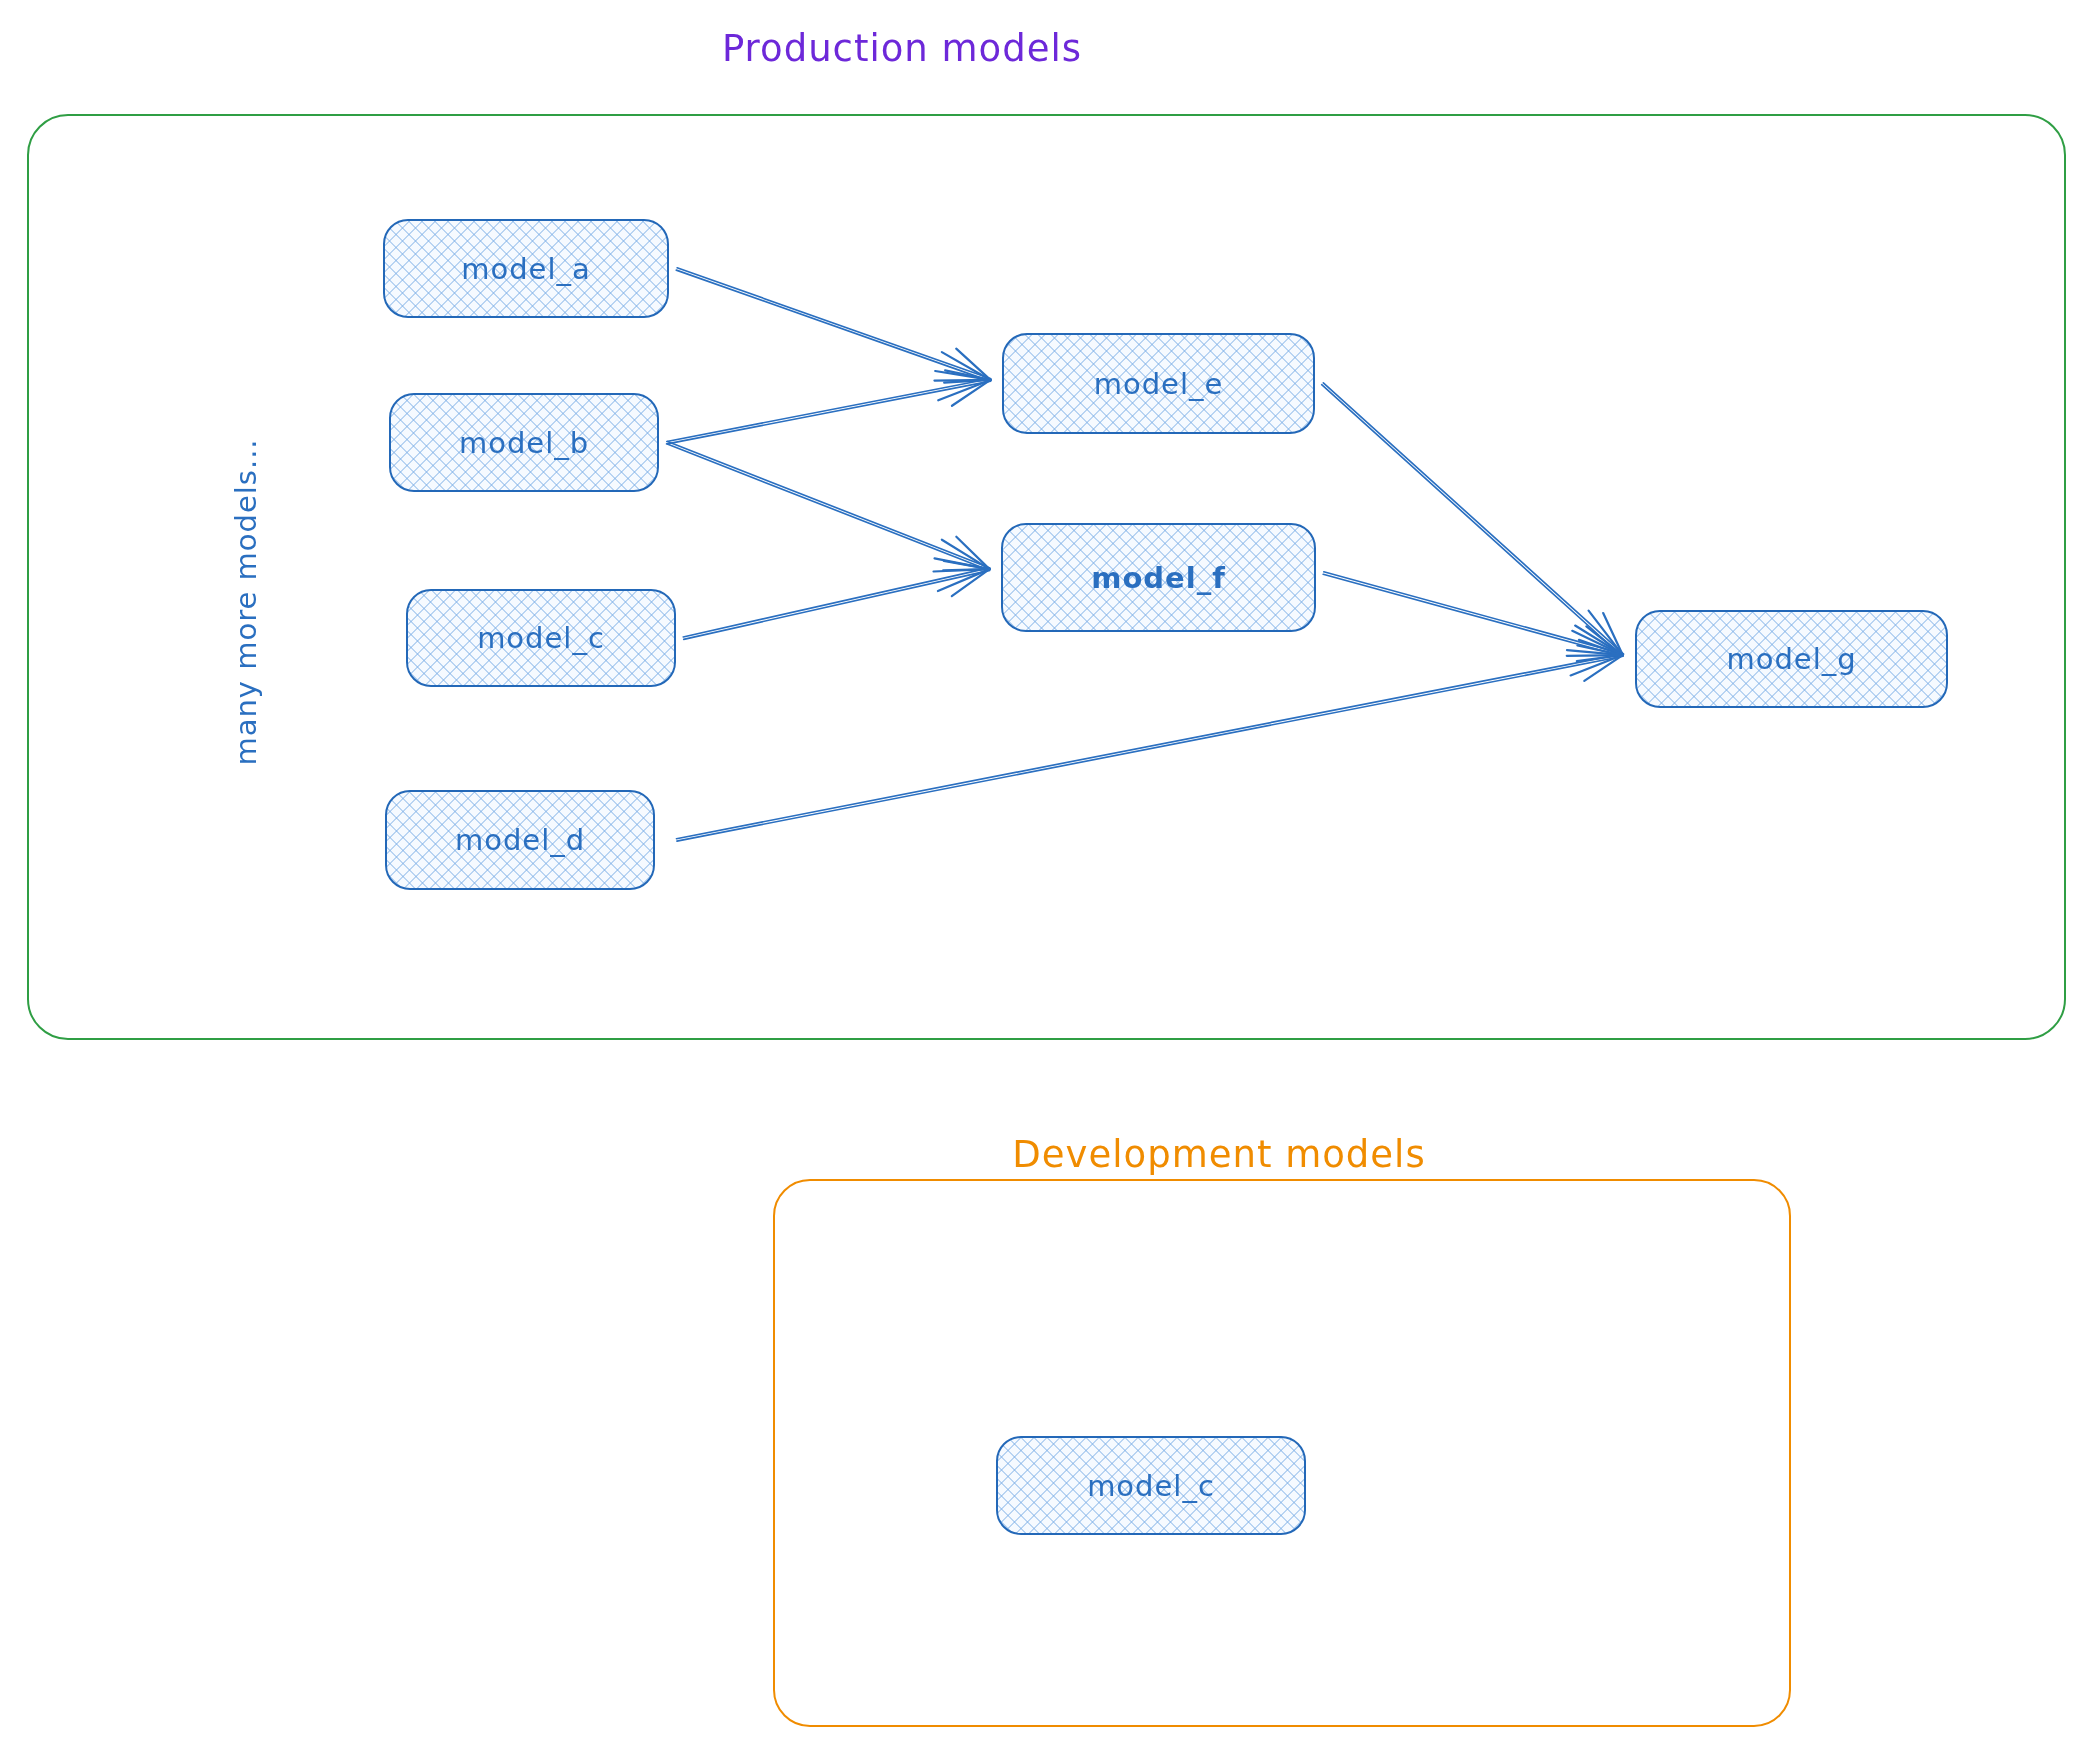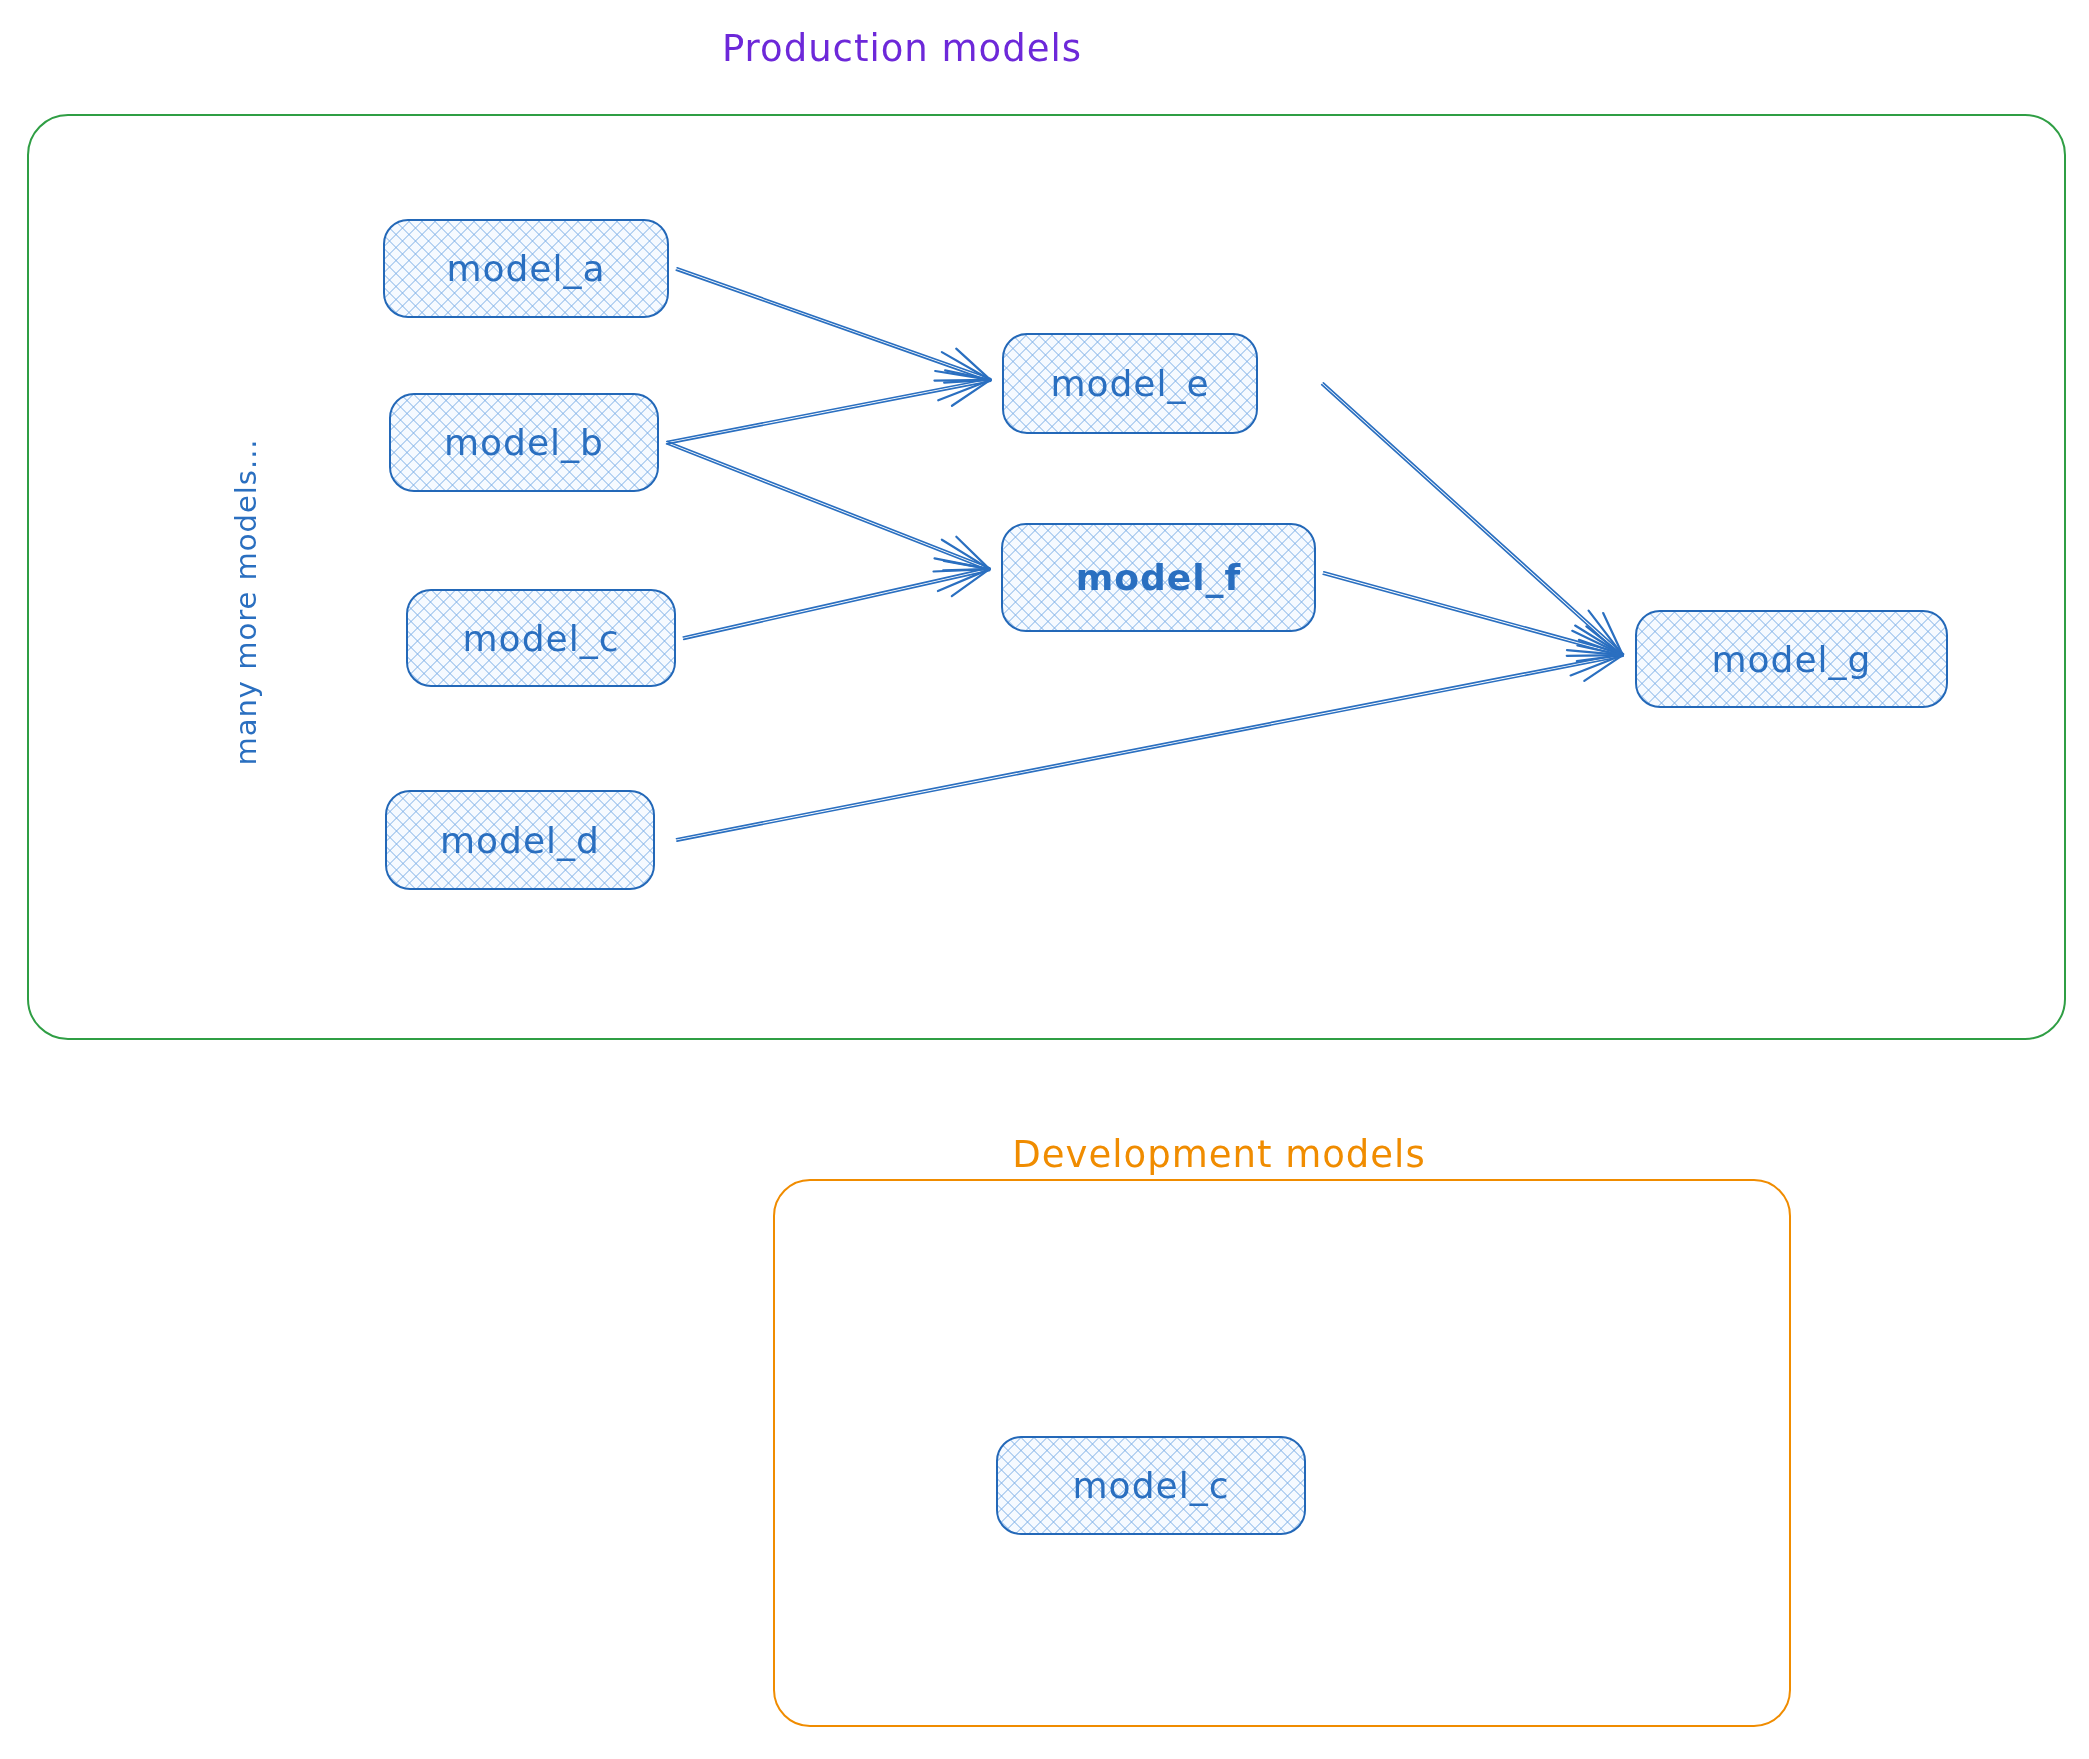--- a/index.html
+++ b/index.html
@@ -54,21 +54,21 @@
     background-color: #f6faff;
     background-image:
       repeating-linear-gradient(45deg,  rgba(125,175,230,0.50) 0px, rgba(125,175,230,0.50) 1.5px, transparent 1.5px, transparent 9.2px),
       repeating-linear-gradient(-45deg, rgba(125,175,230,0.50) 0px, rgba(125,175,230,0.50) 1.5px, transparent 1.5px, transparent 9.2px);
     display: flex;
     align-items: center;
     justify-content: center;
   }
   .node-label {
     color: #2a6fc0;
-    font-size: 36px;
+    font-size: 29px;
     letter-spacing: 1px;
   }
   #edges {
     position: absolute;
     left: 0; top: 0;
     pointer-events: none;
   }
 </style>
 </head>
 <body>
@@ -135,21 +135,21 @@
   </div>
   <div class="node" style="left: 389px; top: 393px; width: 270px; height: 99px;">
     <span class="node-label">model_b</span>
   </div>
   <div class="node" style="left: 406px; top: 589px; width: 270px; height: 98px;">
     <span class="node-label">model_c</span>
   </div>
   <div class="node" style="left: 385px; top: 790px; width: 270px; height: 100px;">
     <span class="node-label">model_d</span>
   </div>
-  <div class="node" style="left: 1002px; top: 333px; width: 256px; height: 101px;">
+  <div class="node" style="left: 1002px; top: 333px; width: 313px; height: 101px;">
     <span class="node-label">model_e</span>
   </div>
   <div class="node" style="left: 1001px; top: 523px; width: 315px; height: 109px; font-weight: bold;">
     <span class="node-label">model_f</span>
   </div>
   <div class="node" style="left: 1635px; top: 610px; width: 313px; height: 98px; text-align: center;">
     <span class="node-label">model_g</span>
   </div>
   <div class="node" style="left: 996px; top: 1436px; width: 310px; height: 99px;">
     <span class="node-label">model_c</span>

